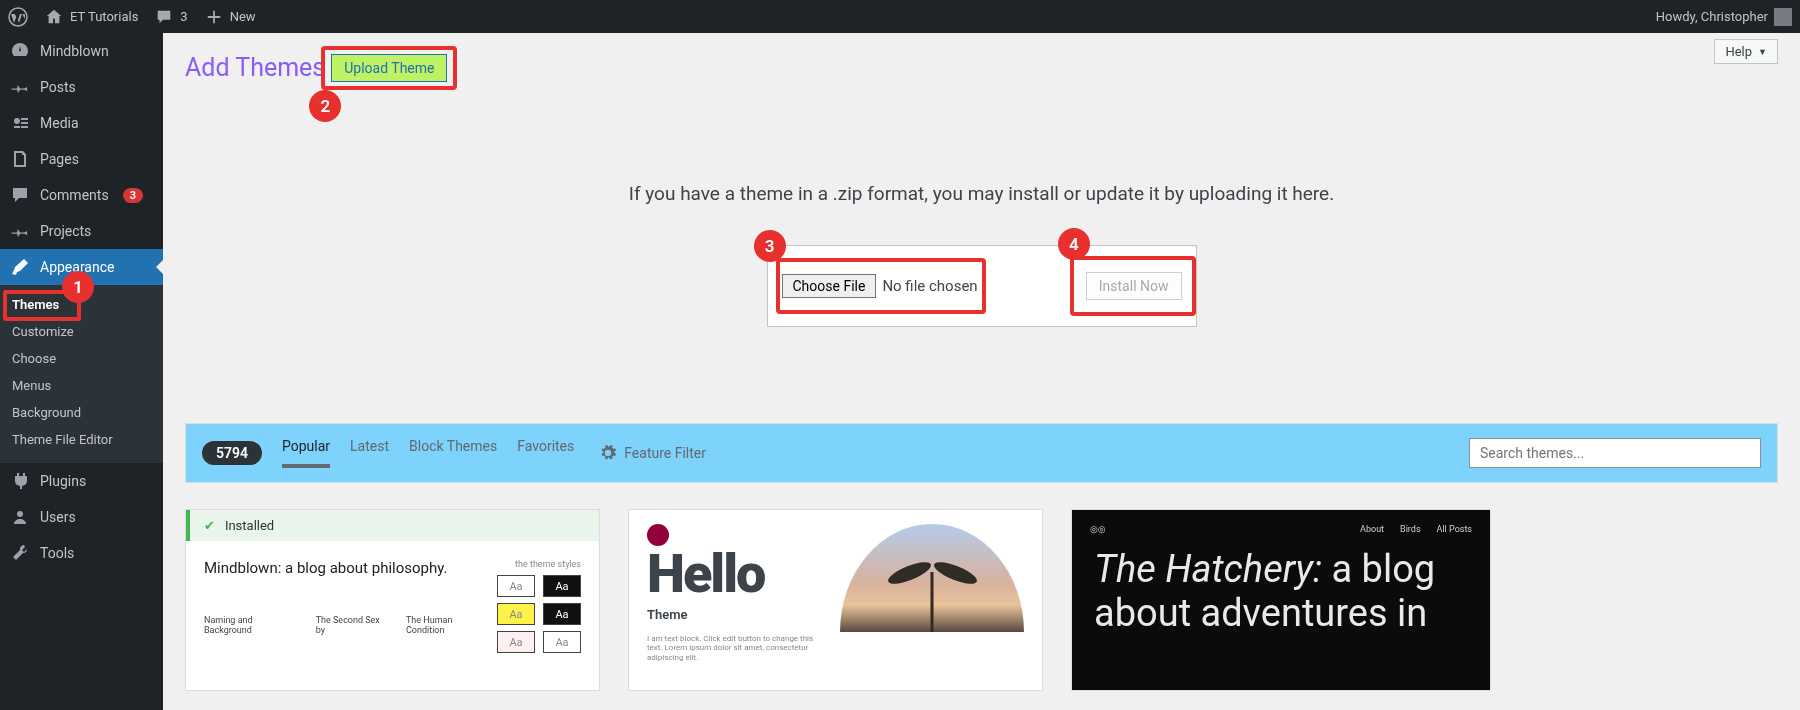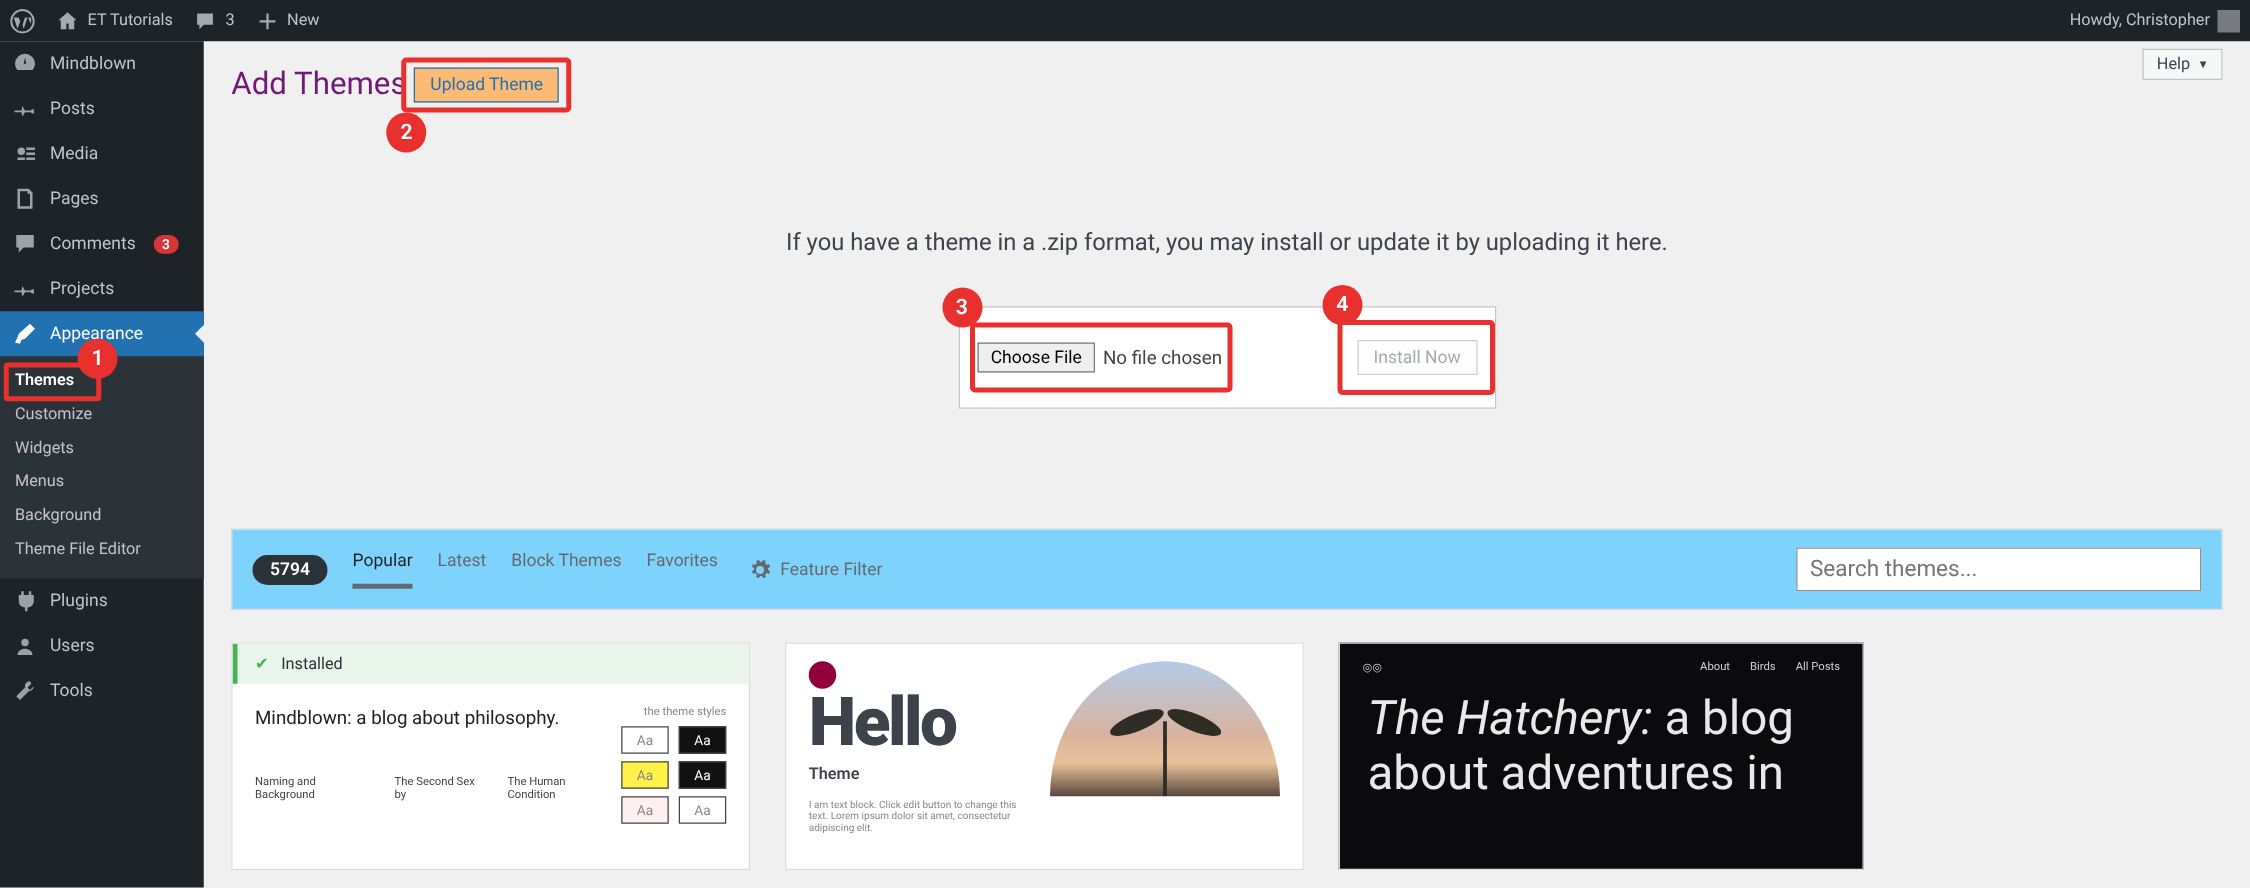--- a/index.html
+++ b/index.html
@@ -25,39 +25,39 @@
   .sidebar .submenu a.current { color:#fff; font-weight:600; }
   .badge { background:#d63638; color:#fff; border-radius:10px; font-size:11px; padding:1px 7px; margin-left:4px; font-weight:600; }
 
   
   .content { position:absolute; top:33px; left:163px; right:0; bottom:0; padding:10px 22px 0 22px; overflow:hidden; }
 
   .help-btn { position:absolute; top:6px; right:22px; border:1px solid #c3c4c7; background:#f6f7f7; padding:4px 10px; font-size:13px; cursor:pointer; display:flex; align-items:center; gap:6px; }
   .help-btn .tri { font-size:9px; }
 
   .title-row { display:flex; align-items:center; gap:6px; margin-top:10px; }
-  .page-title { font-size:25px; font-weight:400; color:#701a75; }
-  .upload-btn { border:1px solid #2271b1; color:#2271b1; background:#fdba74; padding:5px 12px; font-size:14px; cursor:pointer; }
+  .page-title { font-size:25px; font-weight:400; color:#8b5cf6; }
+  .upload-btn { border:1px solid #2271b1; color:#2271b1; background:#bef264; padding:5px 12px; font-size:14px; cursor:pointer; }
 
   .red-box { border:4px solid #e8302f; border-radius:6px; }
   .red-circle { width:32px; height:32px; border-radius:50%; background:#e8302f; color:#fff; display:flex; align-items:center; justify-content:center; font-size:17px; font-weight:600; position:absolute; z-index:10; }
 
   .upload-info { text-align:center; font-size:19px; color:#3c434a; margin-top:100px; }
 
   .upload-panel { width:430px; margin:40px auto 0 auto; border:1px solid #c3c4c7; background:#fff; padding:26px 14px; display:flex; align-items:center; justify-content:space-between; position:relative; }
   .choose-row { display:flex; align-items:center; gap:6px; font-size:15px; color:#444; }
   .choose-btn { border:1px solid #767676; background:#efefef; padding:3px 10px; font-size:14px; cursor:pointer; }
   .install-btn { border:1px solid #d0d0d0; background:#fdfdfd; color:#a7aaad; padding:5px 12px; font-size:14px; }
 
   .browse-bar { margin-top:96px; background:#7dd3fc; border:1px solid #dcdcde; padding:14px 16px; display:flex; align-items:center; gap:20px; font-size:14px; }
   .count-pill { background:#2c3338; color:#fff; border-radius:14px; padding:4px 14px; font-weight:600; font-size:14px; }
   .tab { color:#646970; cursor:pointer; padding-bottom:14px; }
   .tab.active { color:#1d2327; border-bottom:4px solid #646970; padding-bottom:10px; }
   .feature-filter { display:flex; align-items:center; gap:8px; color:#646970; cursor:pointer; margin-left:6px; }
-  .search-box { margin-left:auto; width:324px; border:1px solid #8c8f94; padding:6px 10px; font-size:18px; }
+  .search-box { margin-left:auto; width:292px; border:1px solid #8c8f94; padding:6px 10px; font-size:14px; }
 
   .grid { display:flex; gap:28px; margin-top:26px; }
   .card { width:415px; border:1px solid #dcdcde; background:#fff; position:relative; overflow:hidden; }
   .card .installed { background:#e9f5ea; border-left:4px solid #46b450; padding:8px 14px; font-size:13px; color:#2c3338; display:flex; align-items:center; gap:10px; }
   .card .body { height:108px; }
 
   .t1-body{ padding:18px 18px 0 18px; display:flex; }
   .t1-left{ flex:1; font-size:15px; color:#222; }
   .t1-sw-col{ width:94px; display:flex; flex-direction:column; gap:6px; align-items:flex-end; font-size:9px; color:#888; }
   .sw-row{ display:flex; gap:8px; }
@@ -191,21 +191,21 @@
       </span>
     <span>Appearance</span>
   </div>
   <div class="submenu">
     <a class="current" style="position:relative;">
       <span class="red-box" style="position:absolute; left:3px; top:-1px; right:82px; bottom:-3px; border-radius:3px;"></span>
       <span class="red-circle" style="top:-20px; left:62px;">1</span>
       <span>Themes</span>
     </a>
     <a>Customize</a>
-    <a>Widgets</a>
+    <a>Choose</a>
     <a>Menus</a>
     <a>Background</a>
     <a>Theme File Editor</a>
   </div>
   <div class="menu-item">
     <span class="icon">
         <svg width="20" height="20" viewBox="0 0 20 20" fill="currentColor">
           <path d="M7 2v3H5v5a5 5 0 005 5v3h2v-3a5 5 0 005-5V5h-2V2h-2v3H9V2H7z"></path>
         </svg>
       </span>

